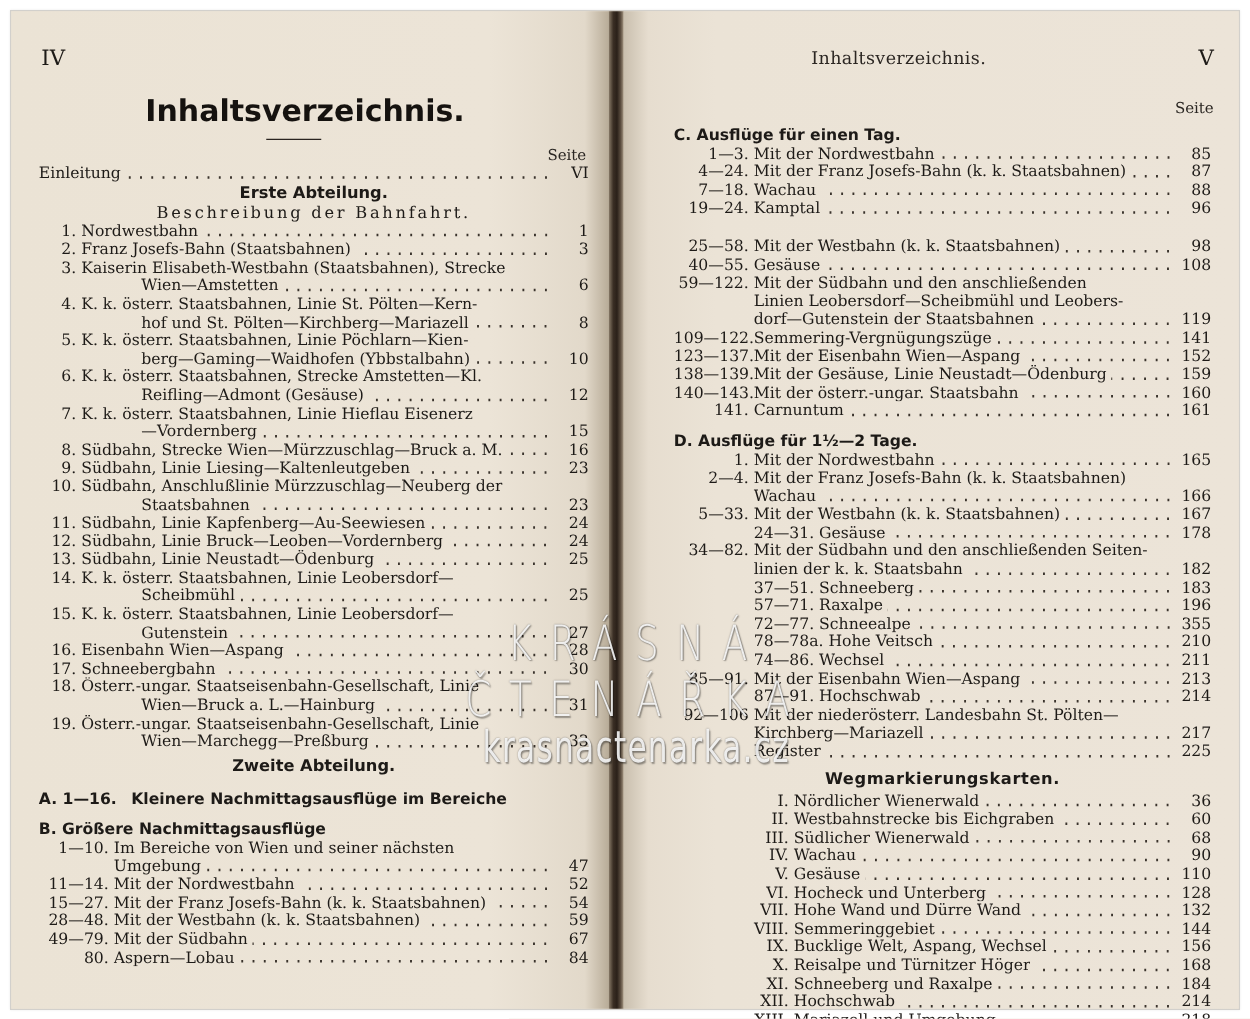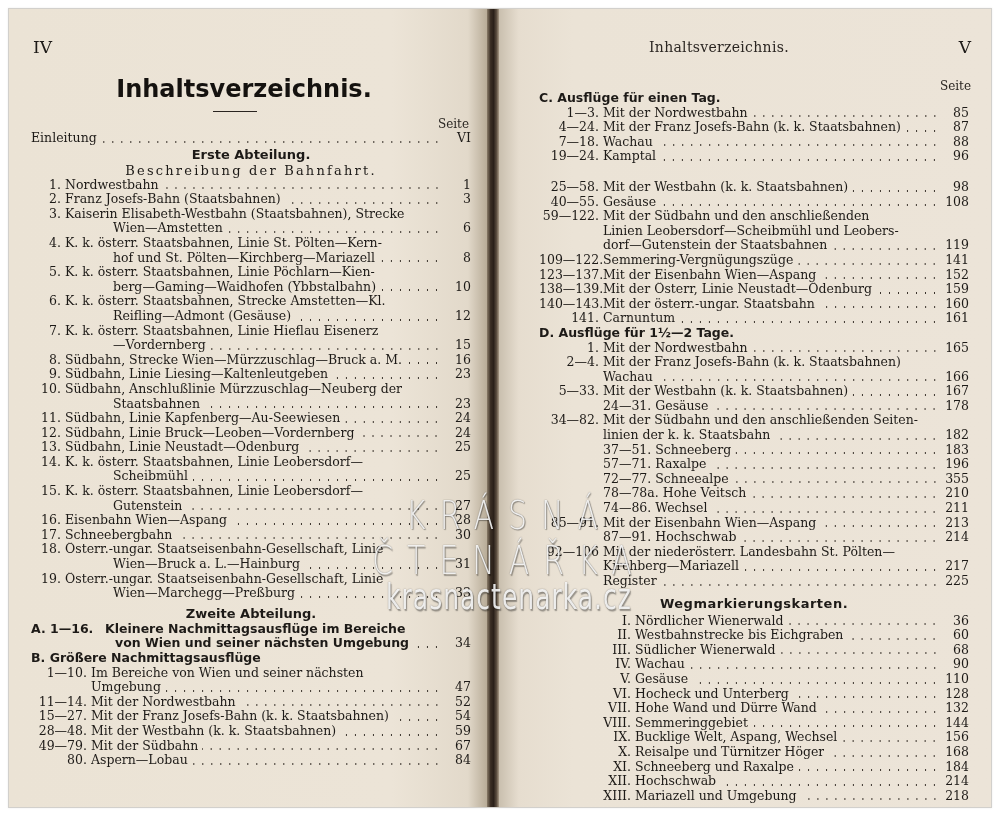--- a/index.html
+++ b/index.html
@@ -47,21 +47,21 @@
       background-size: 9px 2px; background-repeat: repeat-x; background-position: right;
     }
     .row .pg { flex: 0 0 auto; min-width: 26px; text-align: right; }
     .nodots .dots { background: none; }
 
     .heading-c {
       text-align: center; font-family: "DejaVu Sans", "Liberation Sans", sans-serif; font-weight: bold; font-size: 13px;
       line-height: 17px;
     }
     .subheading { text-align: center; letter-spacing: 2.2px; font-size: 13px; line-height: 15px; }
-    .sans-bold { font-family: "DejaVu Sans", "Liberation Sans", sans-serif; font-weight: bold; font-size: 12.5px; }
+    .sans-bold { font-family: "DejaVu Sans", "Liberation Sans", sans-serif; font-weight: bold; font-size: 12.5px; margin-top: 10px; }
 
     .watermark {
       position: absolute; left: 300px; top: 494px; width: 400px; text-align: center;
       font-family: "DejaVu Sans", "Liberation Sans", sans-serif; color: rgba(255,255,255,0.88);
       text-shadow: 0 0 1px rgba(0,0,0,0.5), 1px 1px 1px rgba(0,0,0,0.35);
       pointer-events: none;
     }
     .watermark .wm-main { font-size: 30px; letter-spacing: 14px; transform: scaleY(1.3); display: block; font-weight: 300; }
     .watermark .wm-url { font-size: 25px; letter-spacing: 1px; transform: scaleY(1.4); display: block; margin-top: 10px; }
   </style>
@@ -262,26 +262,20 @@
         </div>
 
       <div class="heading-c" style="margin-top:4px">Zweite Abteilung.</div>
       <div id="section-a">
           <div class="row sans-bold nodots">
             <span class="num" style="width: 70px; text-align: left;">A. 1—16.</span>
             <span class="txt">Kleinere Nachmittagsausflüge im Bereiche</span>
             <span class="dots"></span>
             <span class="pg" style="font-family: &quot;DejaVu Serif&quot;, serif; font-weight: normal;"></span>
           </div>
-          <div class="row sans-bold">
-            <span class="num" style="width: 70px; text-align: left;"></span>
-            <span class="txt" style="padding-left: 10px;">von Wien und seiner nächsten Umgebung</span>
-            <span class="dots"></span>
-            <span class="pg" style="font-family: &quot;DejaVu Serif&quot;, serif; font-weight: normal;">34</span>
-          </div>
         </div>
       <div class="sans-bold">B. Größere Nachmittagsausflüge</div>
       <div id="section-b-list">
           <div class="row nodots">
             <span class="num" style="width: 56px;">1—10.</span>
             <span class="txt">Im Bereiche von Wien und seiner nächsten</span>
             <span class="dots"></span>
             <span class="pg"></span>
           </div>
           <div class="row">
@@ -395,21 +389,21 @@
             <span class="pg">141</span>
           </div>
           <div class="row">
             <span class="num" style="width: 60px;">123—137.</span>
             <span class="txt">Mit der Eisenbahn Wien—Aspang</span>
             <span class="dots"></span>
             <span class="pg">152</span>
           </div>
           <div class="row">
             <span class="num" style="width: 60px;">138—139.</span>
-            <span class="txt">Mit der Österr, Linie Neustadt—Ödenburg</span>
+            <span class="txt">Mit der Gesäuse, Linie Neustadt—Ödenburg</span>
             <span class="dots"></span>
             <span class="pg">159</span>
           </div>
           <div class="row">
             <span class="num" style="width: 60px;">140—143.</span>
             <span class="txt">Mit der österr.-ungar. Staatsbahn</span>
             <span class="dots"></span>
             <span class="pg">160</span>
           </div>
           <div class="row">

